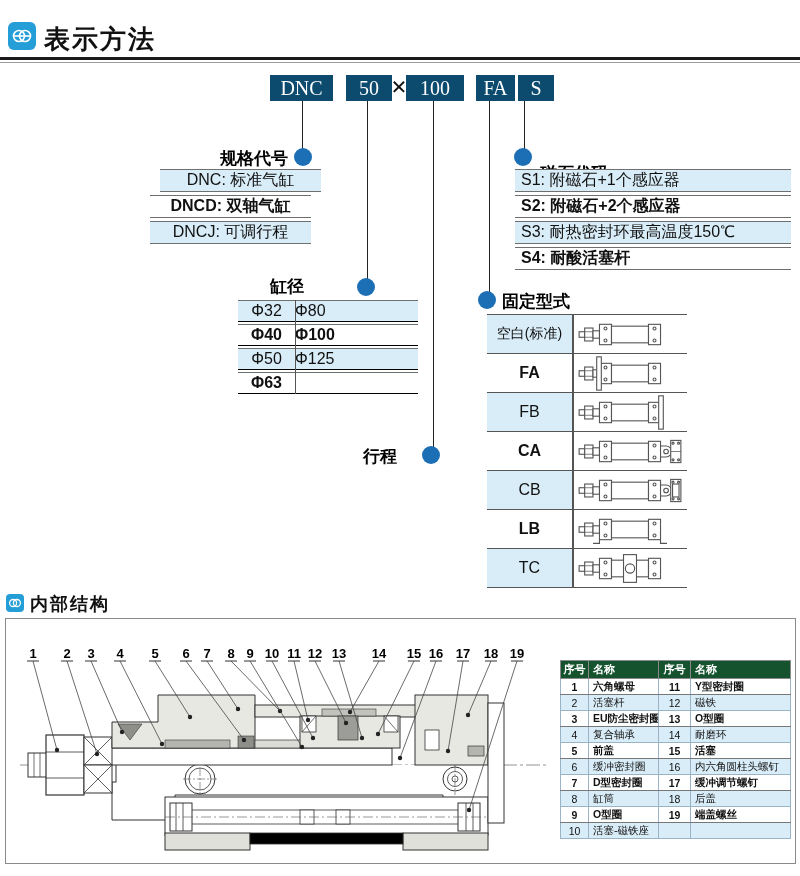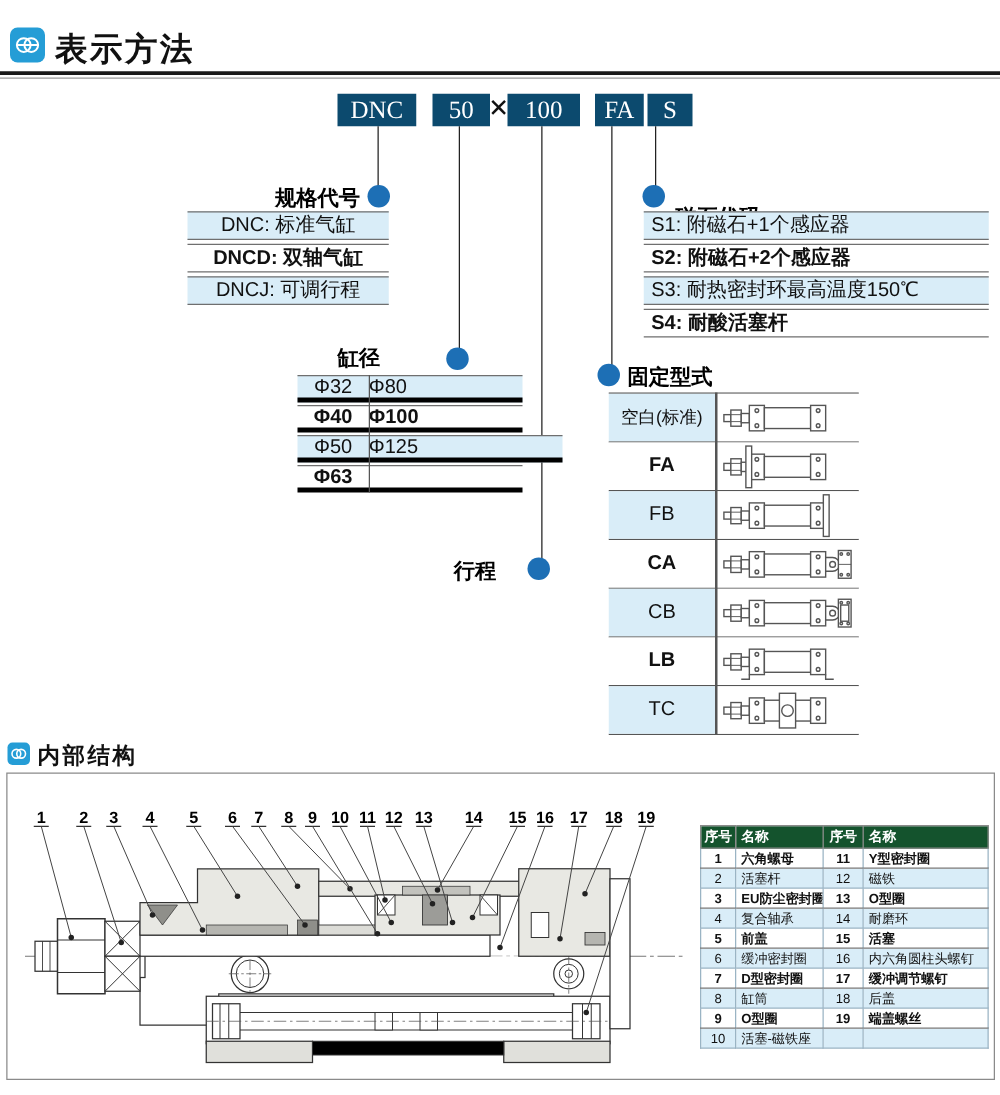--- a/index.html
+++ b/index.html
@@ -20,21 +20,21 @@
   .vline{position:absolute;width:1px;background:#222}
   .dot{position:absolute;width:18px;height:18px;border-radius:50%;background:#1d6fb5}
   .dlabel{position:absolute;font-size:17px;font-weight:bold;color:#000;white-space:nowrap}
   
   .srow{position:absolute;height:23px;border-top:1px solid #6f6f6f;border-bottom:1px solid #6f6f6f;
     font-size:16px;display:flex;align-items:center;justify-content:center;white-space:nowrap}
   .srow.left{justify-content:flex-start;padding-left:6px}
   .lt{background:#d9edf8;font-weight:normal}
   .wh{background:#fff;font-weight:bold}
   
-  .brow{position:absolute;height:22px;border-top:1px solid #6f6f6f;border-bottom:4px solid #000000;
+  .brow{position:absolute;height:22px;border-top:1px solid #6f6f6f;border-bottom:1px solid #000000;
     font-size:16px;display:flex;align-items:center}
   .brow .c1{width:57px;text-align:center}
   .brow .c2{flex:1;padding-left:0}
   .vdiv{position:absolute;background:#555}
   
   .mrow{position:absolute;height:39px;display:flex;border-bottom:1px solid #555}
   .mrow .lab{width:85px;font-size:16px;display:flex;align-items:center;justify-content:center;white-space:nowrap}
   .mrow .pic{width:115px;background:#fff;display:flex;align-items:center;justify-content:center}
   
   .ibox{position:absolute;border:1px solid #8a8a8a;background:#fff}
@@ -76,40 +76,40 @@
   <div class="vline" style="left:489px;top:101px;height:193px"></div>
   <div class="vline" style="left:524px;top:101px;height:50px"></div>
 
   <div class="dot" style="left:294px;top:148px"></div>
   <div class="dot" style="left:514px;top:148px"></div>
   <div class="dot" style="left:357px;top:278px"></div>
   <div class="dot" style="left:478px;top:291px"></div>
   <div class="dot" style="left:422px;top:446px"></div>
 
   <div class="dlabel" style="left:150px;top:147px;width:138px;text-align:right">规格代号</div>
-  <div class="srow lt" style="left:150px;top:169px;width:161px">DNC: 标准气缸</div>
+  <div class="srow lt" style="left:160px;top:169px;width:161px">DNC: 标准气缸</div>
   <div class="srow wh" style="left:150px;top:195px;width:161px">DNCD: 双轴气缸</div>
   <div class="srow lt" style="left:150px;top:221px;width:161px">DNCJ: 可调行程</div>
 
   <div class="dlabel" style="left:540px;top:162px">磁石代码</div>
   <div class="srow lt left" style="left:515px;top:169px;width:276px">S1: 附磁石+1个感应器</div>
   <div class="srow wh left" style="left:515px;top:195px;width:276px">S2: 附磁石+2个感应器</div>
   <div class="srow lt left" style="left:515px;top:221px;width:276px">S3: 耐热密封环最高温度150℃</div>
   <div class="srow wh left" style="left:515px;top:247px;width:276px">S4: 耐酸活塞杆</div>
 
   <div class="dlabel" style="left:270px;top:275px;width:82px;text-align:left">缸径</div>
   <div class="brow lt" style="left:238px;top:300px;width:180px">
     <span class="c1">Φ32</span>
     <span class="c2">Φ80</span>
   </div>
   <div class="brow wh" style="left:238px;top:324px;width:180px">
     <span class="c1">Φ40</span>
     <span class="c2">Φ100</span>
   </div>
-  <div class="brow lt" style="left:238px;top:348px;width:212px">
+  <div class="brow lt" style="left:238px;top:348px;width:180px">
     <span class="c1">Φ50</span>
     <span class="c2">Φ125</span>
   </div>
   <div class="brow wh" style="left:238px;top:372px;width:180px">
     <span class="c1">Φ63</span>
     <span class="c2"></span>
   </div>
   <div class="vdiv" style="left:295px;top:300px;width:1px;height:94px"></div>
 
   <div class="dlabel" style="left:342px;top:445px;width:76px;text-align:center">行程</div>

